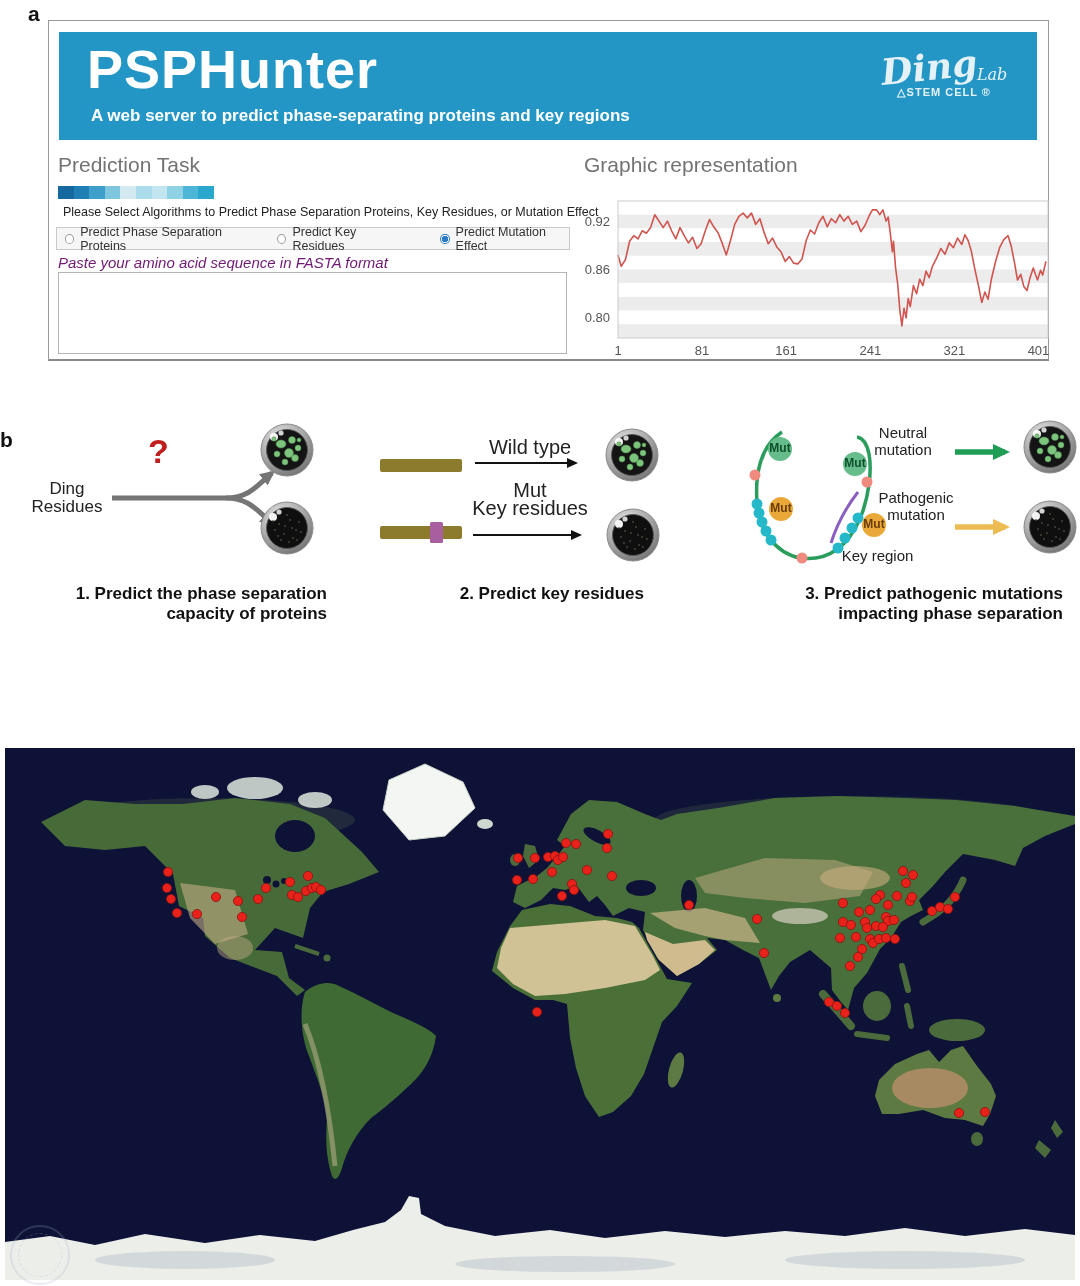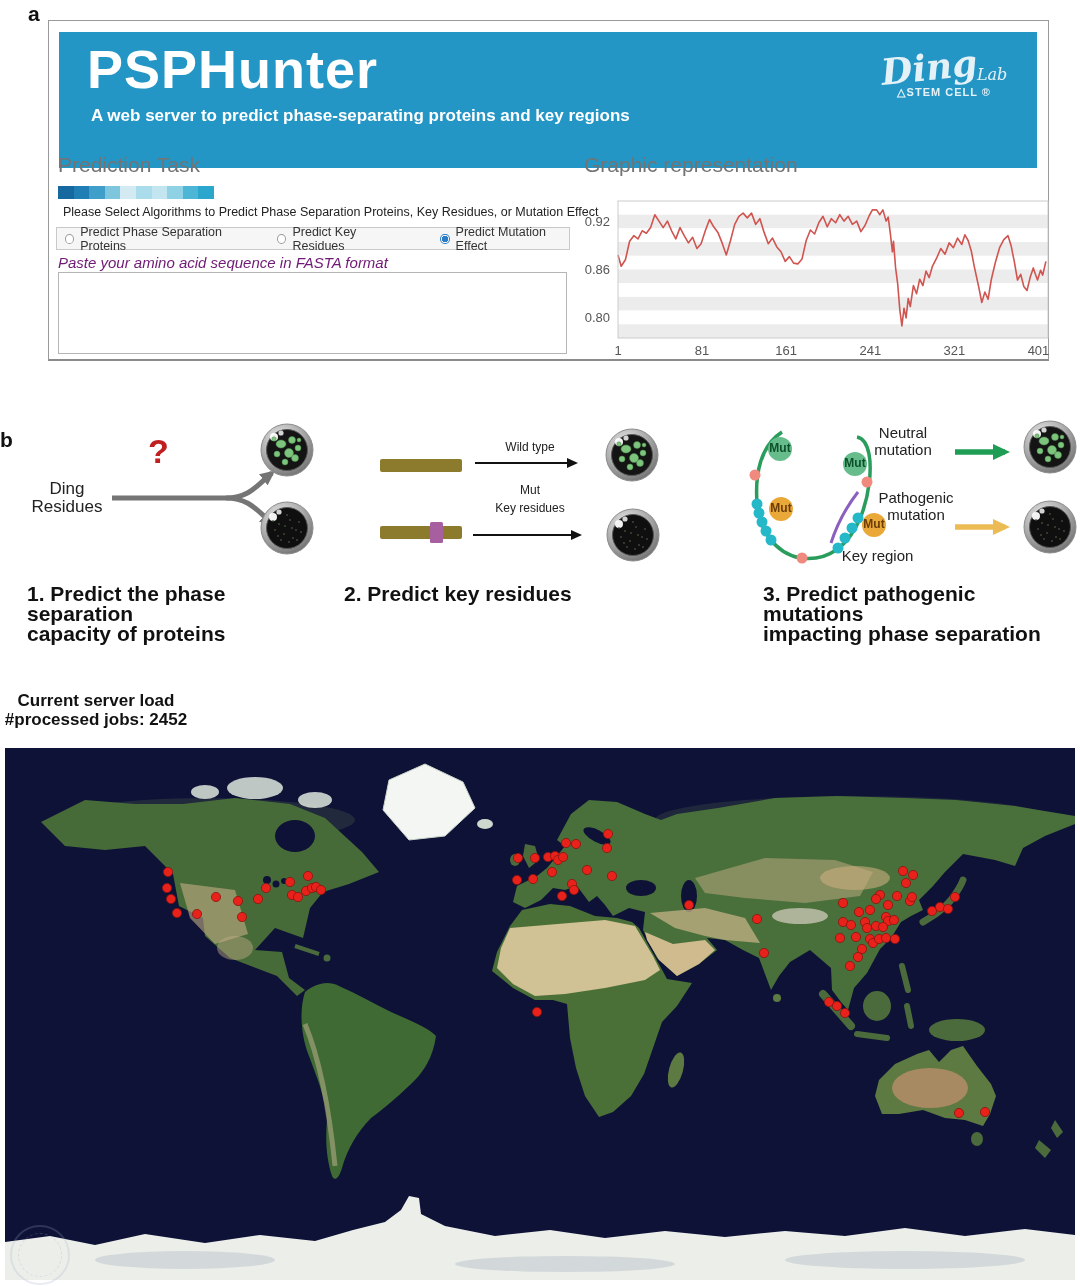--- a/index.html
+++ b/index.html
@@ -3,21 +3,21 @@
 <meta charset="utf-8">
 <style>
   html,body{margin:0;padding:0;background:#ffffff;}
   #page{position:relative;width:1080px;height:1286px;background:#fff;
         font-family:"Liberation Sans",sans-serif;overflow:hidden;}
   .abs{position:absolute;}
   .panel-label{font-size:21px;font-weight:bold;color:#111;}
   
   #panel-a{left:48px;top:20px;width:999px;height:338px;border:1px solid #9a9a9a;
            border-bottom:2px solid #8a8a8a;background:#fff;}
-  #ui-header{left:10px;top:11px;width:978px;height:136px;background:#2496c6;}
+  #ui-header{left:10px;top:11px;width:978px;height:108px;background:#2496c6;}
   #ui-title{left:28px;top:6px;color:#fff;font-size:54px;font-weight:bold;letter-spacing:1px;}
   #ui-subtitle{left:32px;top:74px;color:#fff;font-size:17px;font-weight:bold;}
   #logo{right:18px;top:18px;width:150px;text-align:center;color:rgba(255,255,255,.88);}
   #logo .script{font-family:"DejaVu Serif",serif;font-style:italic;font-weight:bold;
                 font-size:36px;line-height:34px;transform:rotate(-6deg);display:inline-block;}
   #logo .lab{font-family:"DejaVu Serif",serif;font-style:italic;font-size:16px;}
   #logo .sub{font-size:11px;font-weight:bold;letter-spacing:1px;margin-top:2px;}
   .section-h{font-size:21px;color:#737373;}
   #task-h{left:9px;top:132px;}
   #grad-bar{left:9px;top:165px;width:156px;height:13px;display:flex;}
@@ -27,22 +27,22 @@
              border:1px solid #c9c9c9;display:flex;align-items:center;font-size:12.5px;color:#333;}
   .radio-opt{display:flex;align-items:center;margin-left:8px;justify-content:flex-end;}
   .radio-dot{width:10px;height:10px;border-radius:50%;border:1px solid #9a9a9a;background:#fff;
              margin-right:6px;box-sizing:border-box;}
   .radio-dot.on{border-color:#2a7cc7;background:radial-gradient(circle at 50% 50%,#2a7cc7 0 3px,#fff 3.5px);}
   #ta-label{left:9px;top:233px;font-size:15px;color:#701a75;font-style:italic;}
   #seq-ta{left:9px;top:251px;width:503px;height:76px;border:1px solid #b5b5b5;resize:none;
           font-family:"Liberation Sans",sans-serif;}
   #graphic-h{left:535px;top:132px;}
   
-  .diagram-text{font-size:12px;color:#222;text-align:center;line-height:18px;}
-  .caption{font-size:21px;font-weight:bold;color:#111;text-align:left;line-height:20px;}
+  .diagram-text{font-size:20px;color:#222;text-align:center;line-height:18px;}
+  .caption{font-size:17px;font-weight:bold;color:#111;text-align:right;line-height:20px;}
   .mut-label{font-size:12px;font-weight:bold;text-align:center;width:36px;}
   #qmark{font-size:34px;font-weight:bold;color:#c11f1f;}
   
   #server-load{left:0;top:691px;width:192px;text-align:center;font-size:17px;
                font-weight:bold;color:#111;line-height:19px;}
   
   .tick{font-family:"Liberation Sans",sans-serif;font-size:13px;fill:#555;}
   .xtick{text-anchor:middle;}
   .ytick{text-anchor:end;}
   
@@ -275,24 +275,20 @@
   </div>
   <div class="abs caption" style="left:344px;top:584px;width:300px">
     <div>2. Predict key residues</div>
     <div></div>
   </div>
   <div class="abs caption" style="left:763px;top:584px;width:300px">
     <div>3. Predict pathogenic mutations</div>
     <div>impacting phase separation</div>
   </div>
 
-  <div id="server-load" class="abs">
-    <div>Current server load</div>
-    <div>#processed jobs: 2452</div>
-  </div>
 
   <svg id="map-wrap" class="abs" viewBox="0 0 1070 532">
     <rect x="0" y="0" width="1070" height="532" fill="#0e1236"></rect>
 
     <ellipse cx="200" cy="72" rx="150" ry="22" fill="#5d7050" opacity="0.25"></ellipse>
     <ellipse cx="850" cy="72" rx="200" ry="24" fill="#5d7050" opacity="0.22"></ellipse>
 
     <path fill="#476b38" d="M36,74 L80,52 L130,56 L178,56 L230,50 L285,56 L320,70 L357,104 L374,124 L344,136 L318,144 L305,160 L298,190 L270,180 L250,202 L277,204 L284,230 L300,242 L292,248 L272,228 L225,210 L200,188 L198,170 L174,158 L168,126 L140,98 L100,102 L60,98 Z"></path>
     <ellipse cx="290" cy="88" rx="20" ry="16" fill="#0e1236"></ellipse>
     <g fill="#0e1236">

